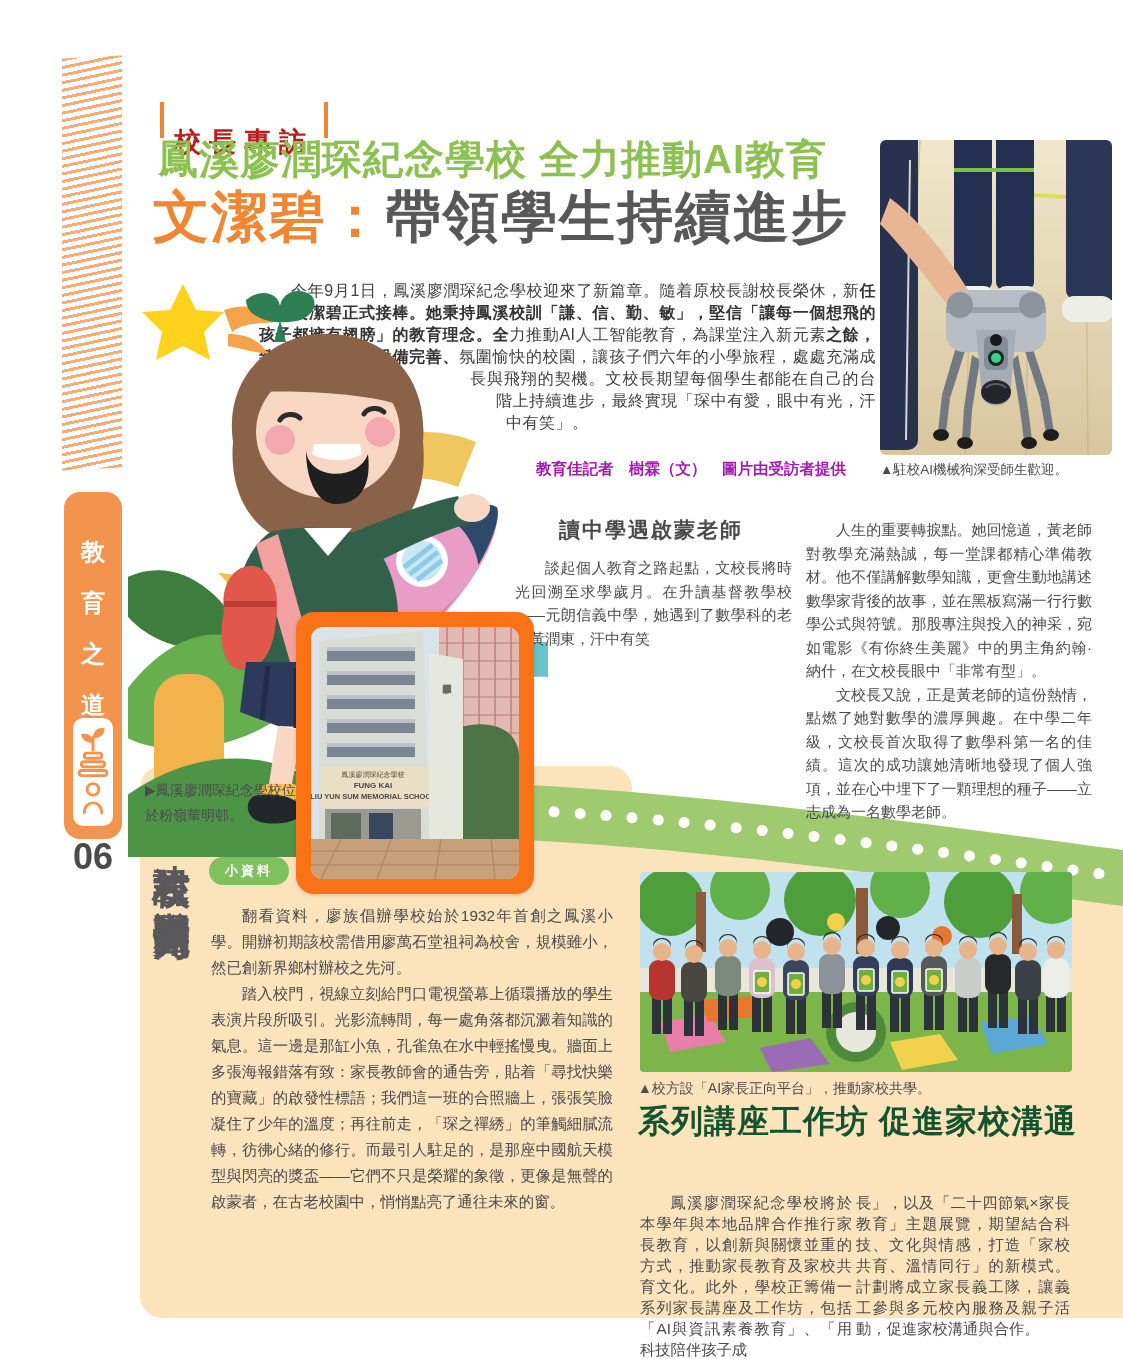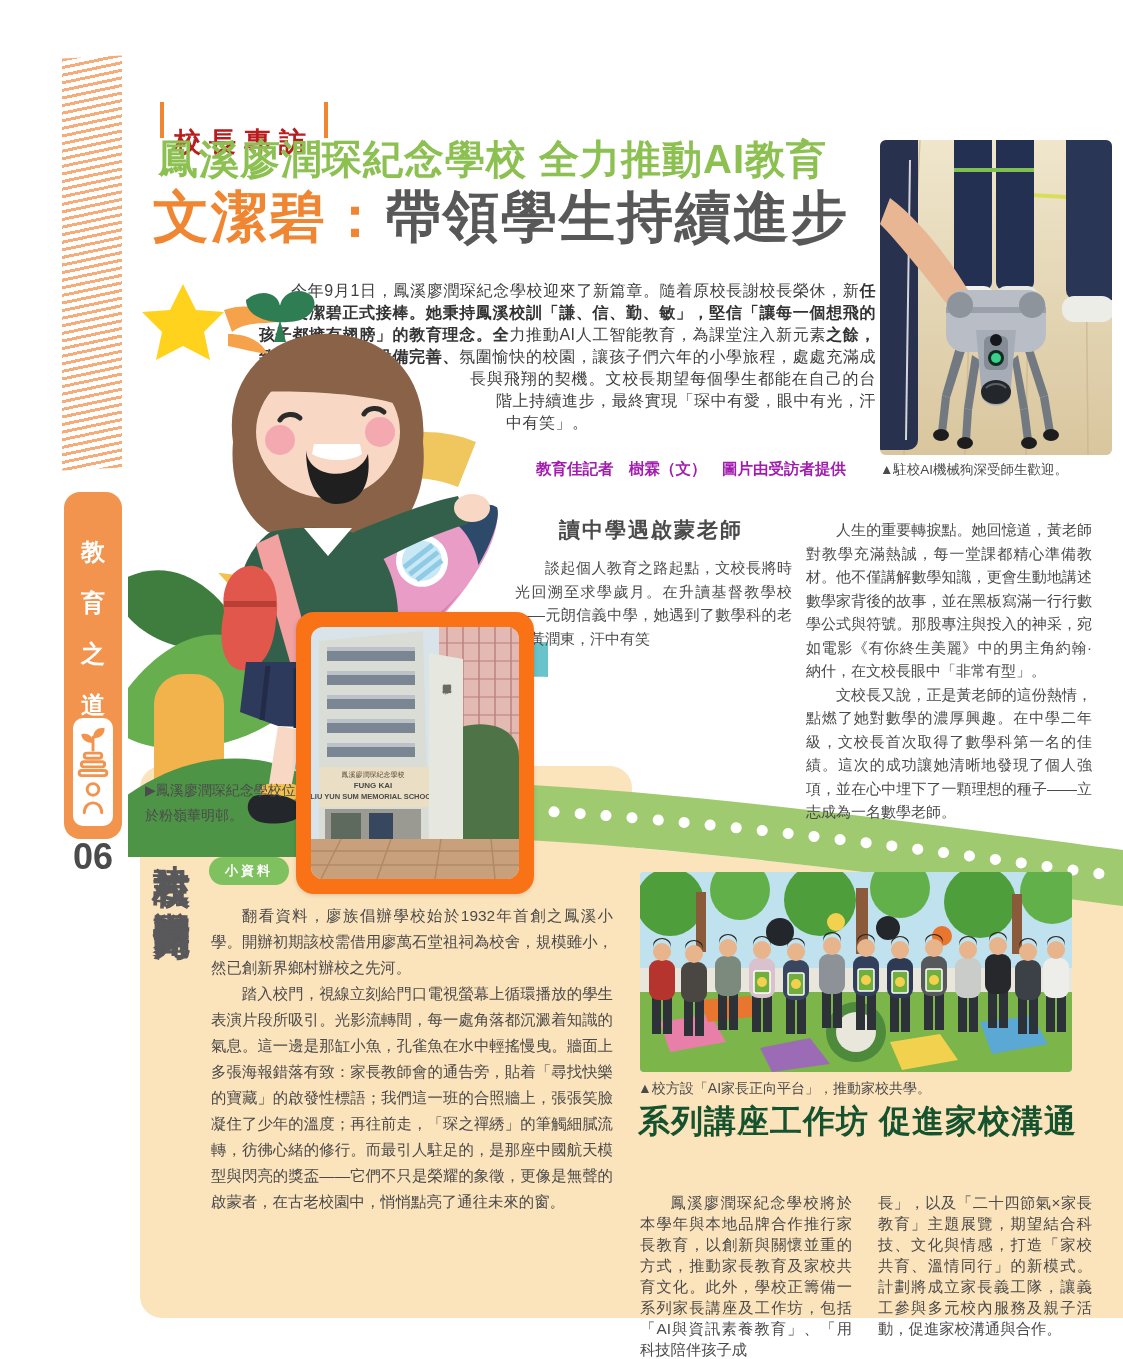--- a/index.html
+++ b/index.html
@@ -397,15 +397,15 @@
         </g>
     </g>
   </svg>
 </div>
 <div class="abs cap" style="left:638px;top:1077px;width:440px;font-size:14px;">▲校方設「AI家長正向平台」，推動家校共學。</div>
 
 <div class="abs bottomhead">系列講座工作坊 促進家校溝通</div>
 <div class="abs bcol jt" style="left:640px;top:1156px;width:212px;">
   <p>鳳溪廖潤琛紀念學校將於本學年與本地品牌合作推行家長教育，以創新與關懷並重的方式，推動家長教育及家校共育文化。此外，學校正籌備一系列家長講座及工作坊，包括「AI與資訊素養教育」、「用科技陪伴孩子成</p>
 </div>
-<div class="abs bcol jt" style="left:878px;top:1156px;width:214px;">
+<div class="abs bcol jt" style="left:856px;top:1156px;width:214px;">
   <p style="text-indent:0;">長」，以及「二十四節氣×家長教育」主題展覽，期望結合科技、文化與情感，打造「家校共育、溫情同行」的新模式。計劃將成立家長義工隊，讓義工參與多元校內服務及親子活動，促進家校溝通與合作。</p>
 </div>
 
 </body></html>

